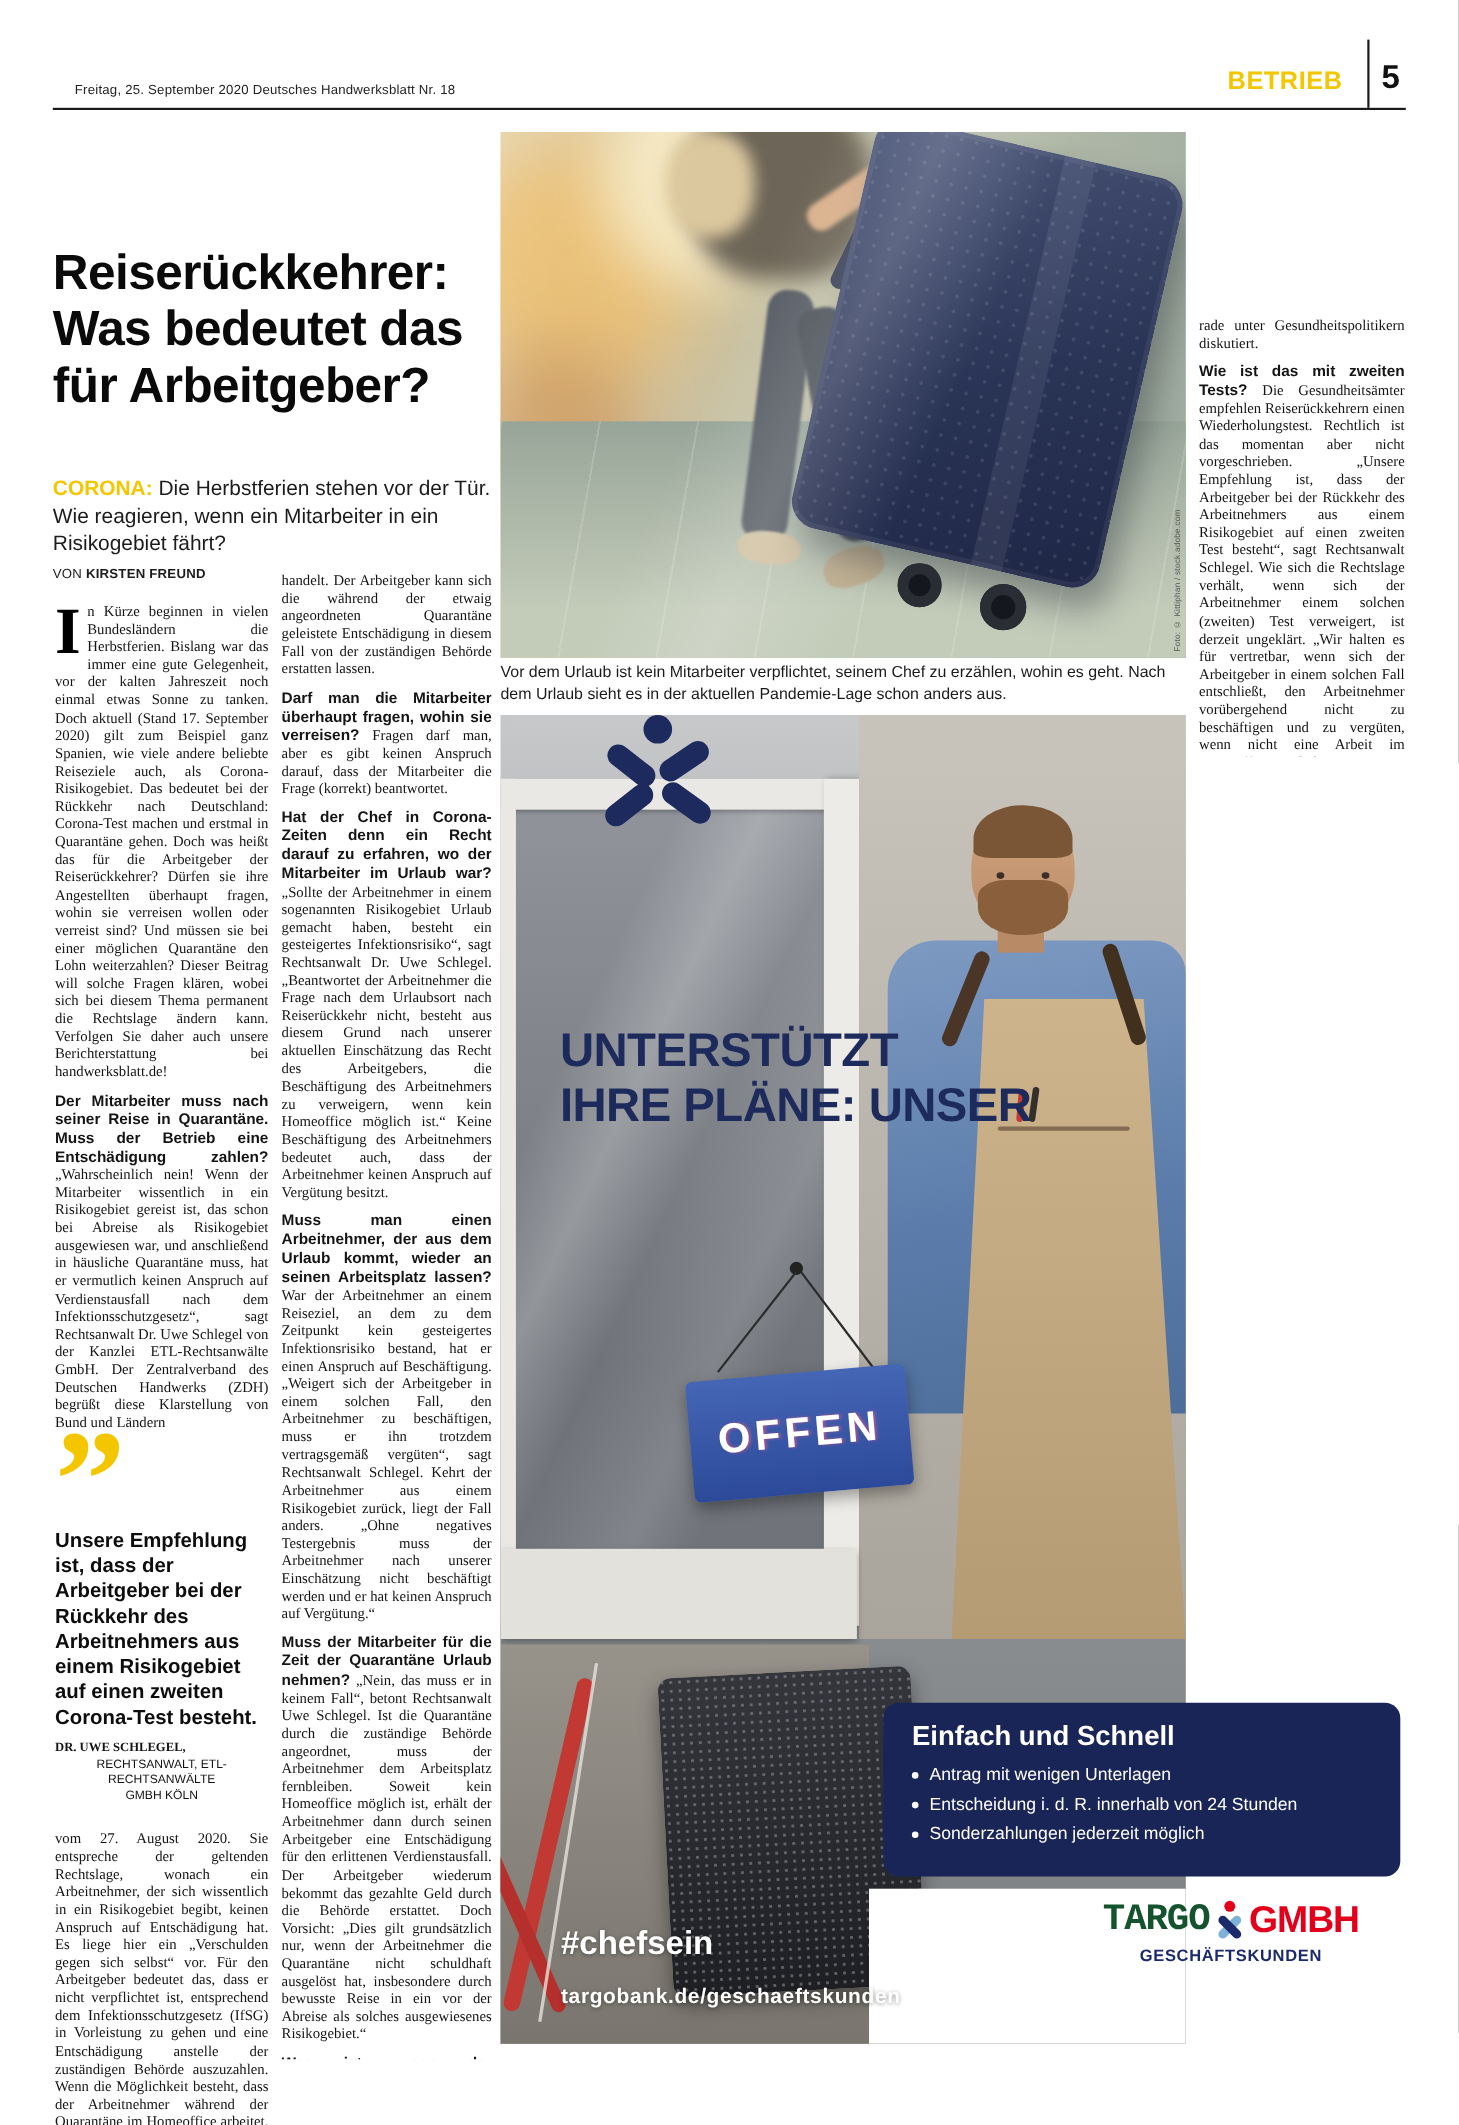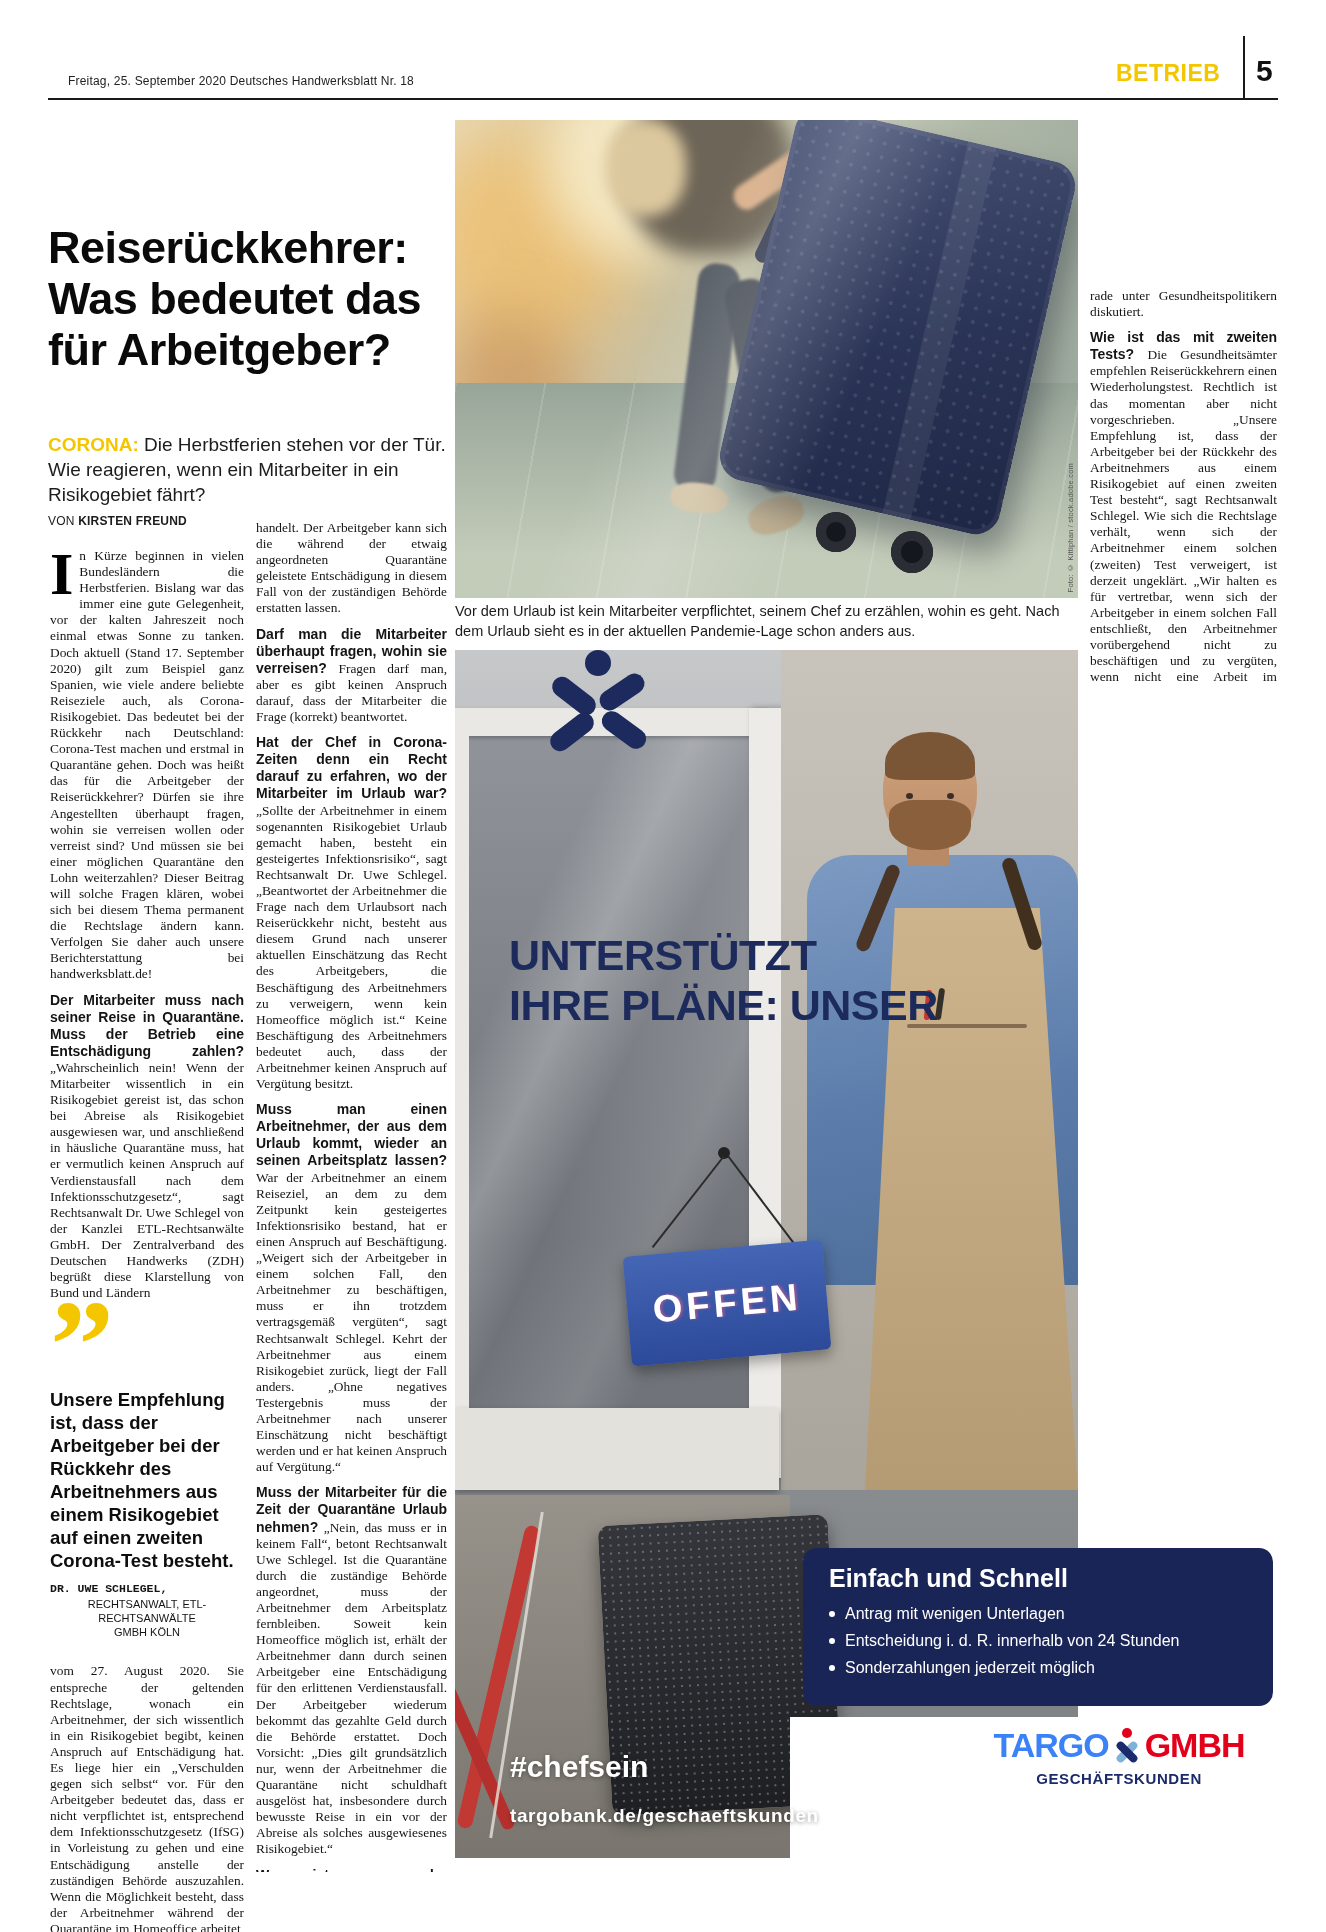--- a/index.html
+++ b/index.html
@@ -30,21 +30,21 @@
   .col3 { left:1090px;top:288px; width:187px; height:400px; }
   .ql { font-family:"Liberation Sans", sans-serif; font-weight:700; font-size:14px; }
   .dropcap { float:left; font-family:"Liberation Serif", serif; font-weight:700;
              font-size:60px; line-height:48px; padding:2px 6px 0 0; color:#000; }
 
   
   .quote-icon { font-family:"Liberation Serif", serif; font-weight:700; color:#F4C600;
                 font-size:128px; line-height:70px; height:78px; display:block; letter-spacing:-6px; }
   .pq-text { font-family:"Liberation Sans", sans-serif; font-weight:700; font-size:18.5px;
              line-height:23px; color:#0d0d0d; text-align:left; hyphens:none; margin-bottom:8px; }
-  .pq-name { font-family:Liberation Mono, monospace; font-weight:700; font-size:11.5px; text-align:left; }
+  .pq-name { font-family:Liberation Serif, serif; font-weight:700; font-size:11.5px; text-align:left; }
   .pq-role { font-family:"Liberation Sans", sans-serif; font-size:11px; line-height:14px;
              text-align:center; hyphens:none; margin-bottom:24px; }
 
   
   .photo { left:455px; top:120px; width:623px; height:478px; overflow:hidden;
            background:linear-gradient(105deg,#e9dab6 0%,#d3c29c 22%,#b9bfab 55%,#9aa89e 100%); }
   .bokeh1 { left:-40px; top:10px; width:220px; height:220px; border-radius:50%;
             background:#eebf6f; filter:blur(34px); opacity:.8; }
   .bokeh2 { left:90px; top:-60px; width:180px; height:200px; border-radius:50%;
             background:#f7ecc9; filter:blur(26px); opacity:.9; }
@@ -158,21 +158,21 @@
   .dot { width:6px; height:6px; border-radius:50%; background:#fff; flex:0 0 auto; }
 
   .ad-hashtag { left:55px; top:1100px; font-size:30px; font-weight:700; color:#fff;
                 text-shadow:0 1px 4px rgba(0,0,0,.4); }
   .ad-url { left:55px; top:1155px; font-size:19px; font-weight:700; color:#fff; letter-spacing:.6px;
             text-shadow:0 1px 4px rgba(0,0,0,.4); }
 
   .ad-logo { left:538px; top:1076px; width:252px; text-align:center; }
   .logo-line { display:flex; align-items:center; justify-content:center; gap:3px;
                font-size:34px; font-weight:700; letter-spacing:-1px; }
-  .logo-targo { color:#3b82f6; } .logo-bank { color:#e3001b; }
+  .logo-targo { color:#14532d;font-family:Liberation Mono, monospace; } .logo-bank { color:#e3001b; }
   .logo-x { position:relative; width:30px; height:36px; display:inline-block; }
   .x-dot { position:absolute; left:10px; top:0; width:10px; height:10px; border-radius:50%; background:#e3001b; }
   .x-b { position:absolute; width:26px; height:8px; border-radius:4px; top:20px; left:2px; }
   .x-b1 { background:#7fb2d8; transform:rotate(-45deg); }
   .x-b2 { background:#1b2a6b; transform:rotate(45deg); }
   .logo-sub { margin-top:5px; font-size:15px; font-weight:700; color:#1b2a6b; letter-spacing:.6px; }
 </style>
 </head>
 <body>
 

